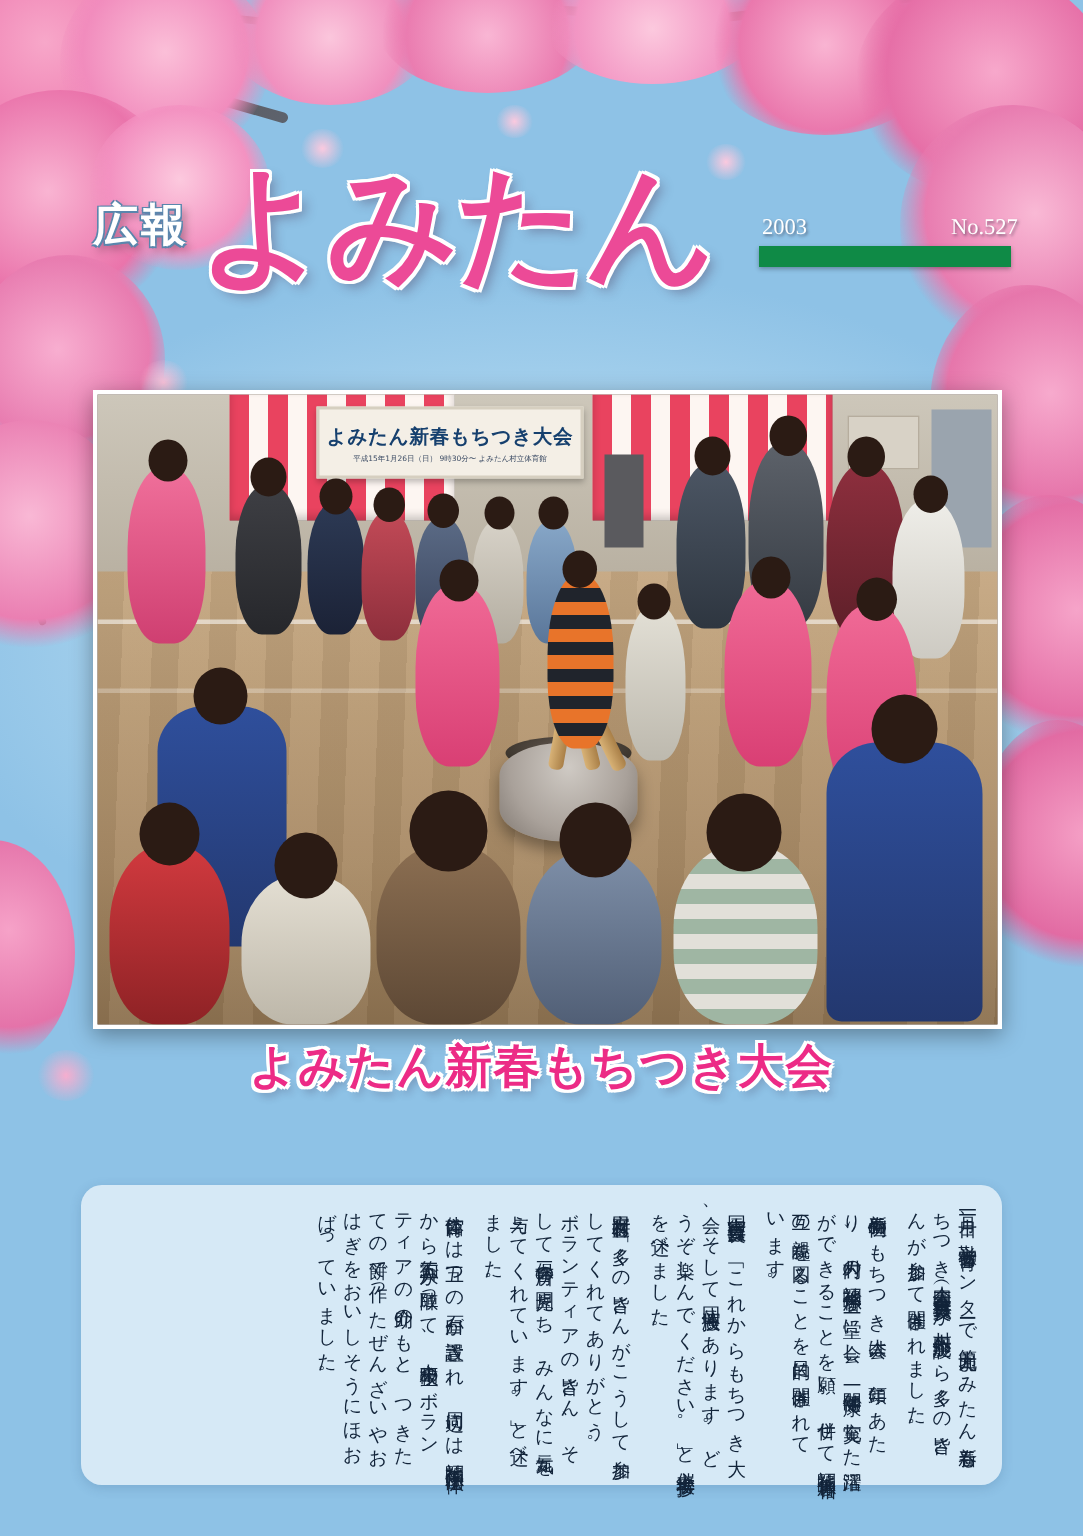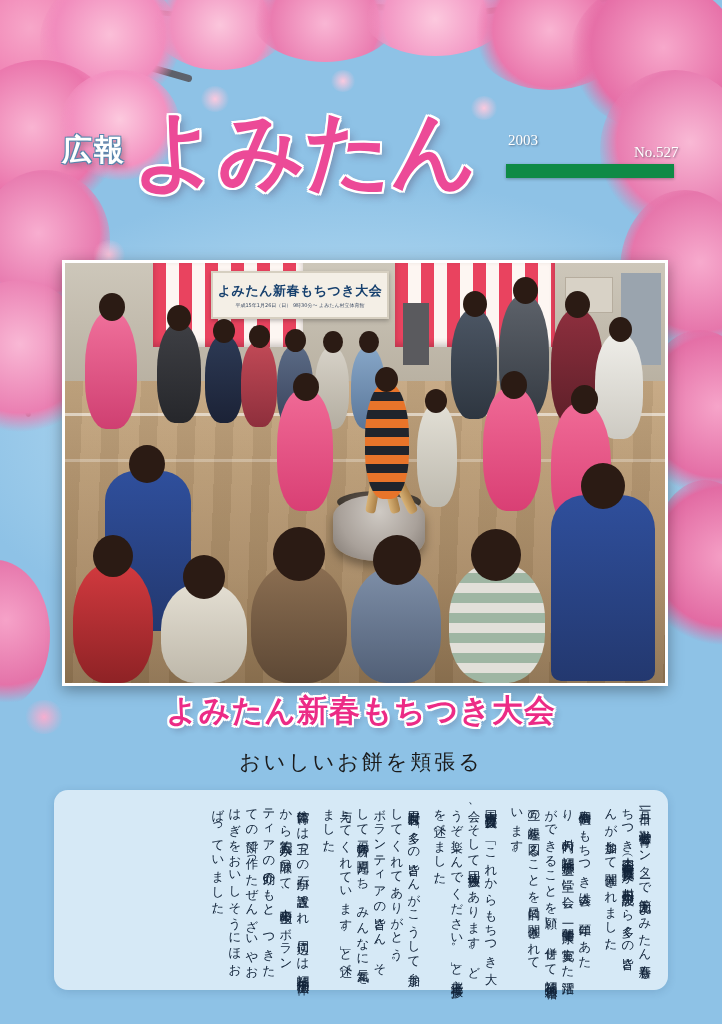--- a/index.html
+++ b/index.html
@@ -80,21 +80,21 @@
     text-shadow:
       2px 0 0 #ffffff, -2px 0 0 #ffffff, 0 2px 0 #ffffff, 0 -2px 0 #ffffff,
       2px 2px 0 #ffffff, -2px 2px 0 #ffffff, 2px -2px 0 #ffffff, -2px -2px 0 #ffffff,
       4px 4px 8px rgba(60,30,60,.35);
     letter-spacing: -2px;
     white-space: nowrap;
   }
   .issue-year {
     position: absolute;
     left: 508px;
-    top: 24px;
+    top: 36px;
     font-family: "Liberation Serif", serif;
     font-size: 15px;
     color: #ffffff;
     text-shadow: 1px 1px 2px rgba(40,40,60,.55);
   }
   .issue-no {
     position: absolute;
     left: 634px;
     top: 36px;
     font-family: "Liberation Serif", serif;
@@ -444,21 +444,20 @@
 
       <div class="person" style="left:286px; top:304px; width:90px; height:116px; background:linear-gradient(180deg,#7e8fa8,#515f76);"></div>
       <div class="head" style="left:308px; top:272px; width:48px; height:50px;"></div>
 
       <div class="person" style="left:384px; top:300px; width:96px; height:120px; background:repeating-linear-gradient(180deg,#e2e0d9 0 10px,#9fb6a3 10px 20px);"></div>
       <div class="head" style="left:406px; top:266px; width:50px; height:52px;"></div>
     </div>
   </div>
 
   <div class="caption-title">よみたん新春もちつき大会</div>
-  <div class="caption-sub">おいしいお餅を頬張る</div>
 
   <div class="article">
     <div class="vcol">一月十一日、勤労者体育センターで第十九回よみたん新春もちつき大会（国吉真行実行委員長）が村内十三施設から多くの皆さんが参加して開催されました。</div>
     <div class="vcol">新春恒例のもちつき大会は、年頭にあたり、村内の福祉関係者が一堂に会し、一年間健康で充実した活躍ができることを願い、併せて福祉関係者相互の親睦を図ることを目的に開催されています。</div>
     <div class="vcol">国吉実行委員長は、「これからもちつき大会、そして団体演技もあります。どうぞ楽しんでください。」と主催者挨拶を述べました。</div>
     <div class="vcol">安田村長は「多くの皆さんがこうして参加してくれてありがとう。ボランティアの皆さん、そして三保育所の園児たち、みんなに元気を与えてくれています。」と述べました。</div>
     <div class="vcol">体育館には五つの石臼が設置され、周辺には福祉関係十三団体から約五百人が陣取って、中高校生のボランティアの介助のもと、つきたての餅で作ったぜんざいやおはぎをおいしそうにほおばっていました。</div>
   </div>
 
 

